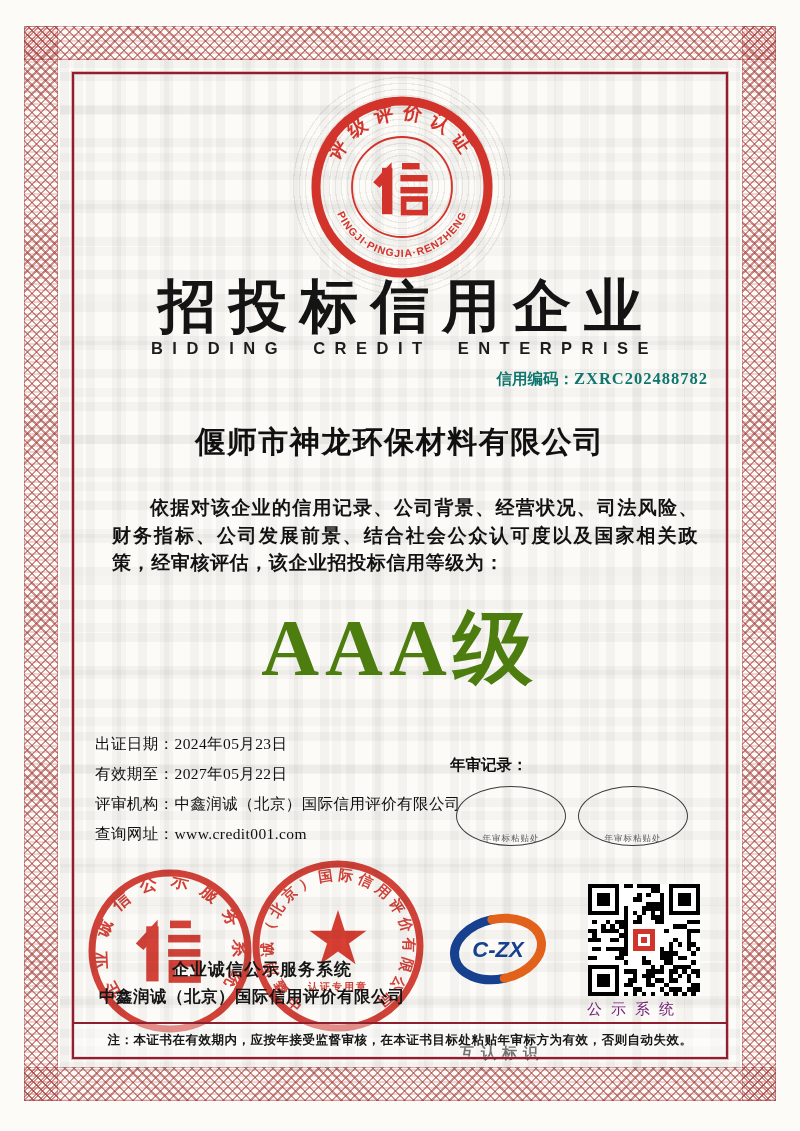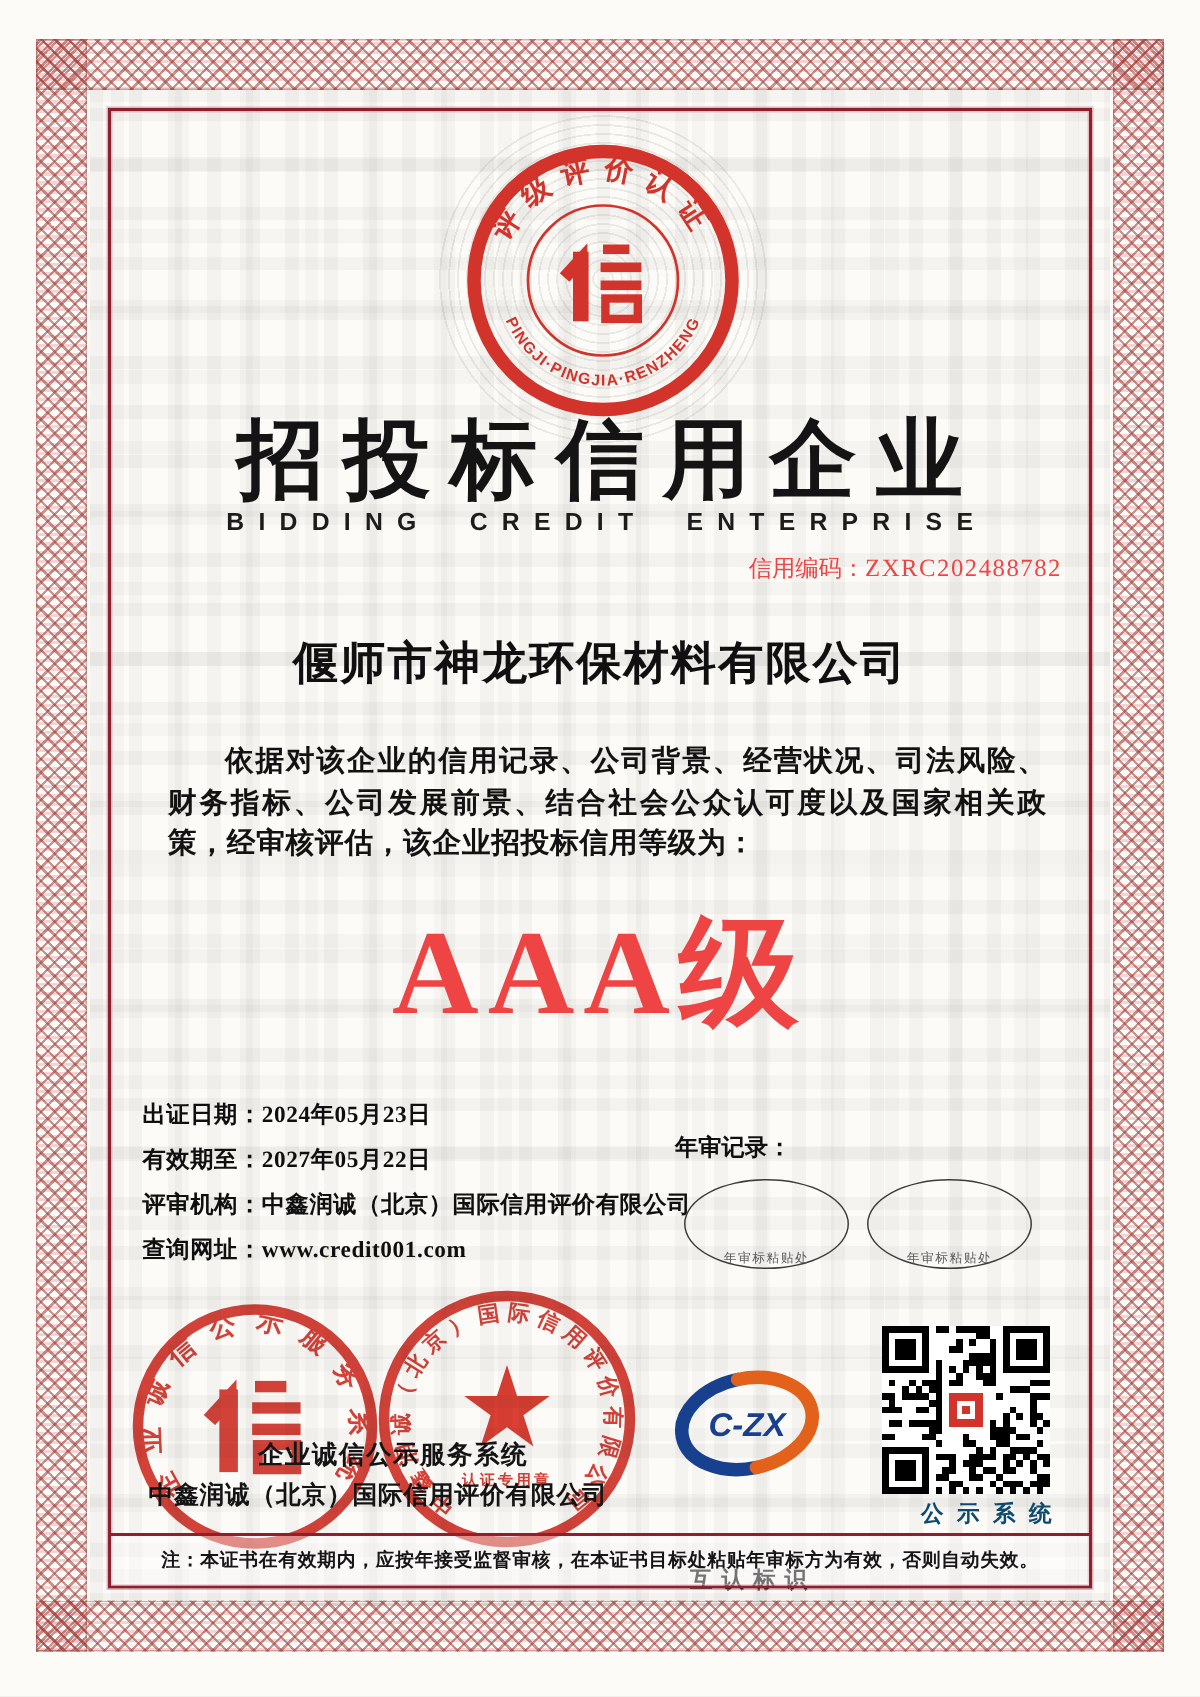--- a/index.html
+++ b/index.html
@@ -31,52 +31,52 @@
       repeating-linear-gradient(0deg, rgba(0,0,0,0) 0 16px, rgba(90,88,80,.04) 16px 25px, rgba(0,0,0,0) 25px 47px);}
   .rosette{position:absolute;left:292px;top:76px;width:220px;height:220px;border-radius:50%;
     background:repeating-radial-gradient(circle, rgba(140,130,118,.15) 0 1.2px, rgba(0,0,0,0) 1.2px 6px);}
   
   .top-seal{position:absolute;left:307px;top:92px;width:190px;height:190px;}
   .title{position:absolute;left:0;right:0;top:268px;text-align:center;
       font-size:58px;font-weight:900;letter-spacing:13px;color:#141414;text-indent:13px;}
   .subtitle{position:absolute;left:0;right:0;top:339px;text-align:center;
       font-family:"Liberation Sans","DejaVu Sans",sans-serif;
       font-size:16.5px;font-weight:700;letter-spacing:9.5px;word-spacing:12px;color:#1c1c1c;text-indent:9px;}
-  .credit-row{position:absolute;right:92px;top:369px;font-weight:400;color:#ef4444;font-size:15.5px;}
+  .credit-row{position:absolute;right:92px;top:369px;font-weight:700;color:#0f766e;font-size:15.5px;}
   .credit-row .code{font-size:16.5px;letter-spacing:1px;}
   .company{position:absolute;left:0;right:0;top:422px;text-align:center;
       font-size:30px;font-weight:900;letter-spacing:1.5px;color:#101010;}
   .uscc{position:absolute;left:0;right:0;top:456px;text-align:center;
       font-size:13.5px;font-weight:700;letter-spacing:.5px;color:#d0403e;}
   .body-par{position:absolute;left:112px;width:586px;top:494px;
       font-size:19px;font-weight:700;line-height:27.5px;letter-spacing:.6px;
       text-indent:2em;text-align:justify;color:#121212;}
   .grade{position:absolute;left:0;right:0;top:595px;text-align:center;
-      font-size:80px;font-weight:900;letter-spacing:6px;color:#ef4444;}
-  
-  .fields{position:absolute;left:95px;top:729px;font-size:15.5px;font-weight:700;color:#0f0f0f;}
+      font-size:80px;font-weight:900;letter-spacing:6px;color:#4d7c0f;}
+  
+  .fields{position:absolute;left:95px;top:729px;font-size:15.5px;font-weight:400;color:#0f0f0f;}
   .fields .row{height:30px;line-height:30px;letter-spacing:.4px;}
   .annual-label{position:absolute;left:450px;top:755px;font-size:15.5px;font-weight:800;color:#0f0f0f;}
   .sticker{position:absolute;top:786px;width:108px;height:58px;border:1.6px solid #3c3c3c;border-radius:50%;
       display:flex;align-items:flex-end;justify-content:center;font-size:8.5px;color:#5c5c5c;letter-spacing:1px;}
   .sticker.s1{left:456px;} .sticker.s2{left:578px;}
   
   .seal{position:absolute;opacity:.93;mix-blend-mode:multiply;}
   .left-seal{left:85px;top:866px;width:170px;height:170px;}
   .right-seal{left:248px;top:856px;width:180px;height:180px;}
   .org-line1{position:absolute;left:92px;width:340px;top:958px;text-align:center;
       font-size:17px;font-weight:800;letter-spacing:1px;color:#141414;}
   .org-line2{position:absolute;left:58px;width:388px;top:986px;text-align:center;
       font-size:16.5px;font-weight:800;letter-spacing:.5px;color:#141414;}
   .mutual-logo{position:absolute;left:446px;top:910px;width:104px;height:80px;}
   .mutual-label{position:absolute;left:436px;top:1000px;width:126px;text-align:center;
       font-size:15px;font-weight:800;letter-spacing:6px;text-indent:6px;color:#141414;margin-top:44px;}
   .qr{position:absolute;left:588px;top:884px;width:112px;height:112px;}
-  .qr-label{position:absolute;left:578px;top:1000px;width:132px;text-align:right;
-      font-size:15px;font-weight:700;letter-spacing:9px;text-indent:9px;color:#0c4a6e;}
+  .qr-label{position:absolute;left:578px;top:1000px;width:132px;text-align:left;
+      font-size:15px;font-weight:400;letter-spacing:9px;text-indent:9px;color:#701a75;}
   .seal-arc{font-family:"Liberation Sans","DejaVu Sans",sans-serif;font-weight:700;}
 </style>
 </head>
 <body>
 
 <div class="page">
 
   <div class="band band-top"></div>
   <div class="band band-bottom"></div>
   <div class="band band-left"></div>

